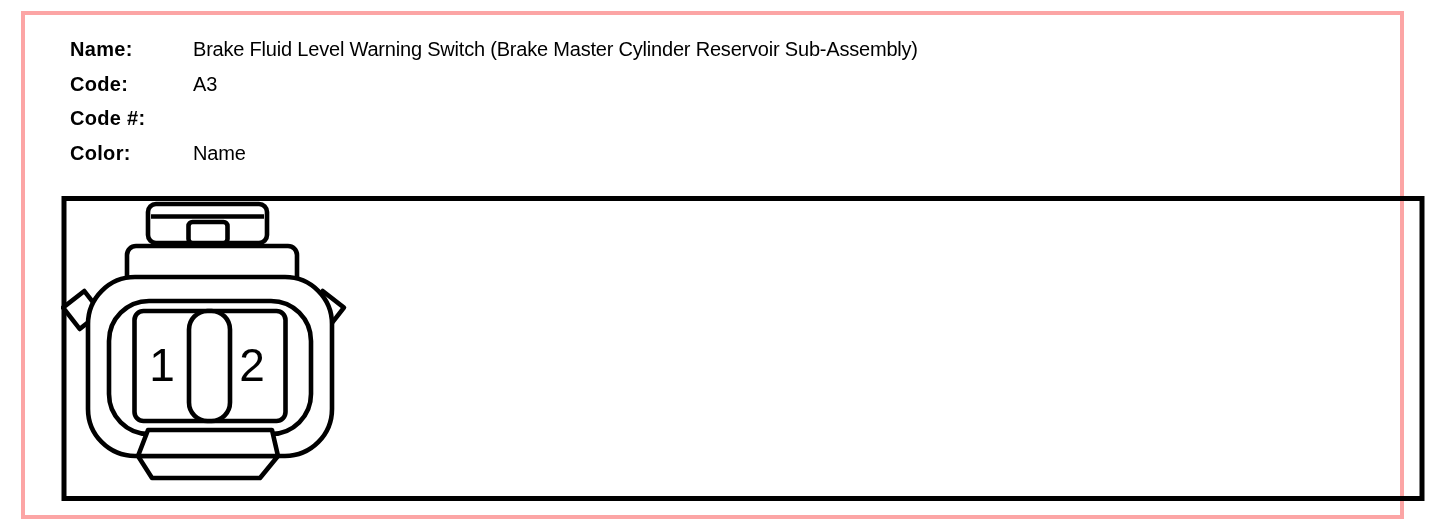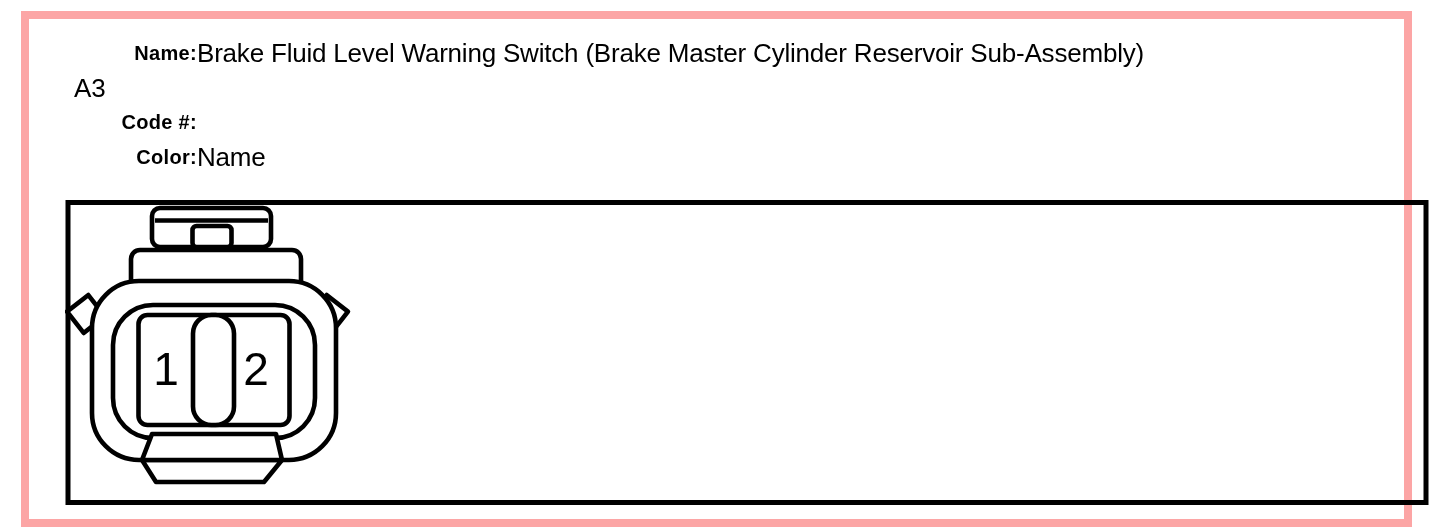--- a/index.html
+++ b/index.html
@@ -15,44 +15,43 @@
     font-family: "Liberation Sans", sans-serif;
     color: #000000;
     overflow: hidden;
   }
   .outer-frame {
     position: absolute;
     left: 21px;
     top: 11px;
     width: 1375px;
     height: 500px;
-    border: 8px solid #fca5a5;
+    border: 4px solid #fca5a5;
     box-sizing: content-box;
-    text-align: right;
   }
   .header {
     position: absolute;
     left: 45px;
     top: 17px;
   }
   .info-row {
     display: flex;
     height: 34.5px;
     line-height: 34.5px;
     white-space: nowrap;
   }
   .info-label {
     display: inline-block;
     width: 123px;
     font-size: 20px;
     font-weight: 700;
     letter-spacing: 0.3px;
   }
   .info-value {
-    font-size: 26px;
+    font-size: 20px;
     font-weight: 400;
     letter-spacing: -0.2px;
   }
   .diagram {
     position: absolute;
     left: 36px;
     top: 176px;
   }
   .outline {
     fill: #ffffff;
@@ -83,20 +82,21 @@
 
 <div class="page">
   <div class="outer-frame">
 
     <div class="header">
       <div class="info-row">
         <span class="info-label">Name:</span>
         <span class="info-value">Brake Fluid Level Warning Switch (Brake Master Cylinder Reservoir Sub-Assembly)</span>
       </div>
       <div class="info-row">
+        <span class="info-label">Code:</span>
         <span class="info-value">A3</span>
       </div>
       <div class="info-row">
         <span class="info-label">Code #:</span>
       </div>
       <div class="info-row">
         <span class="info-label">Color:</span>
         <span class="info-value">Name</span>
       </div>
     </div>

